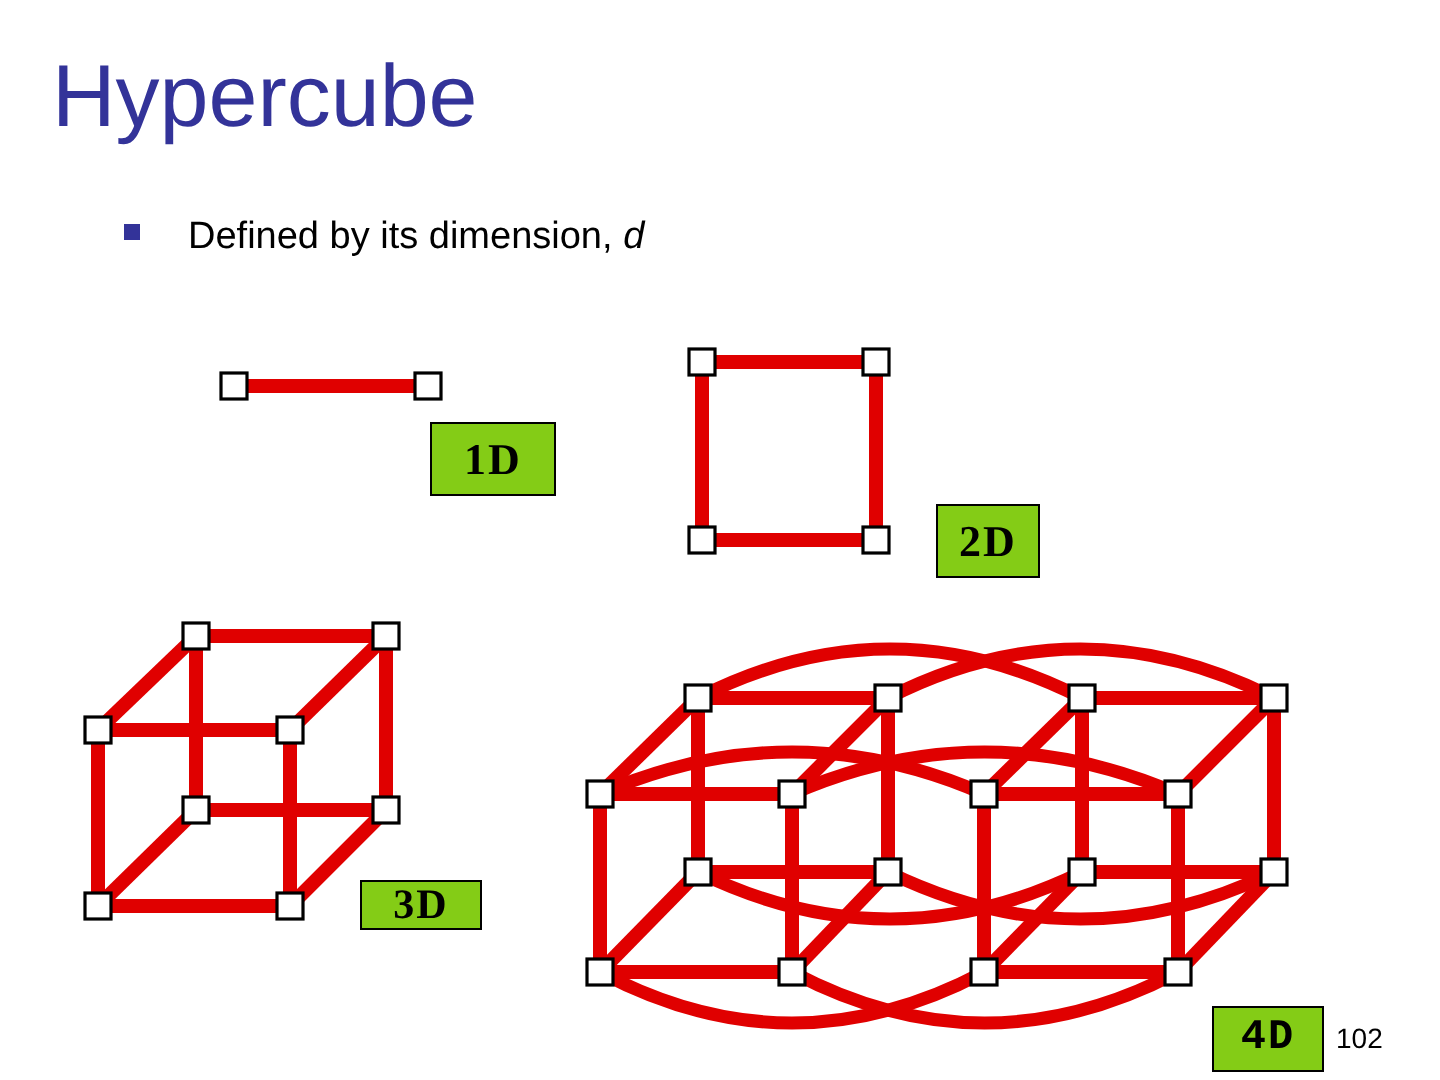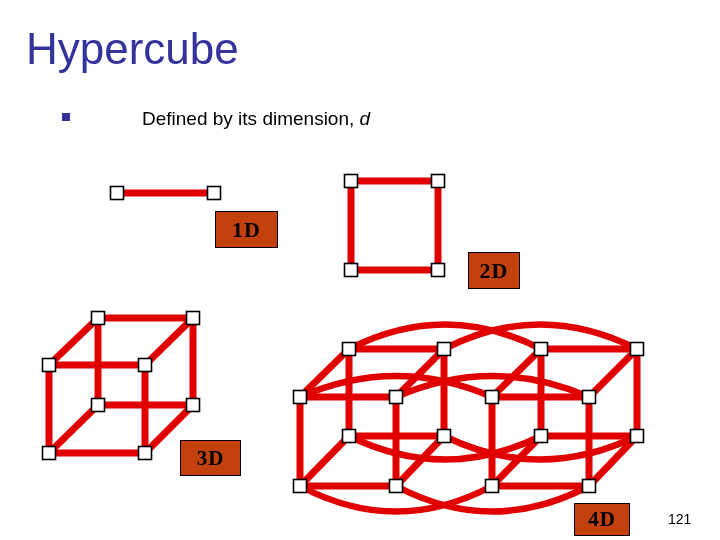--- a/index.html
+++ b/index.html
@@ -38,50 +38,49 @@
     background: #333399;
     display: inline-block;
     margin-right: 24px;
     position: relative;
     top: -4px;
   }
   #bullet-text {
     font-size: 19px;
     color: #000000;
     white-space: nowrap;
-    margin-left: 48px;
   }
   #bullet-text .ital {
     font-style: italic;
   }
   .figure-svg {
     position: absolute;
     left: 0;
     top: 0;
     width: 720px;
     height: 540px;
     pointer-events: none;
   }
   .dim-label {
     position: absolute;
     box-sizing: border-box;
     border: 1.6px solid #000000;
-    background: #c2410c;
+    background: #84cc16;
     font-family: "Liberation Serif", serif;
     font-weight: bold;
     color: #000000;
     display: flex;
     align-items: center;
     justify-content: center;
     letter-spacing: 1px;
   }
   #label-1d { left: 215px; top: 211px; width: 63px; height: 37px; font-size: 22px; }
   #label-2d { left: 468px; top: 252px; width: 52px; height: 37px; font-size: 22px; }
-  #label-3d { left: 180px; top: 440px; width: 61px; height: 36px; font-size: 21px; text-align: right; }
-  #label-4d { left: 574px; top: 503px; width: 56px; height: 33px; font-size: 21px; }
+  #label-3d { left: 180px; top: 440px; width: 61px; height: 25px; font-size: 21px; text-align: right; }
+  #label-4d { left: 606px; top: 503px; width: 56px; height: 33px; font-size: 21px; font-family: Liberation Mono, monospace; }
   #page-number {
     position: absolute;
     left: 668px;
     top: 511px;
     font-size: 14px;
     color: #000000;
     font-family: "Liberation Sans", sans-serif;
   }
 </style>
 </head>
@@ -226,15 +225,15 @@
         <use href="#nodeSq" x="589" y="486"></use>
       </g>
     </g>
   </svg>
 
   <div class="dim-label" id="label-1d">1D</div>
   <div class="dim-label" id="label-2d">2D</div>
   <div class="dim-label" id="label-3d">3D</div>
   <div class="dim-label" id="label-4d">4D</div>
 
-  <div id="page-number">121</div>
+  <div id="page-number">102</div>
 
 </div>
 
 </body></html>

